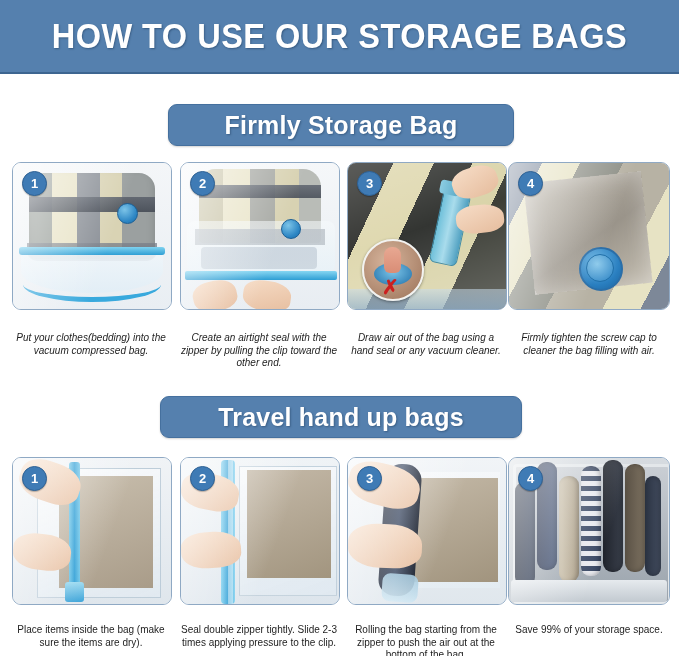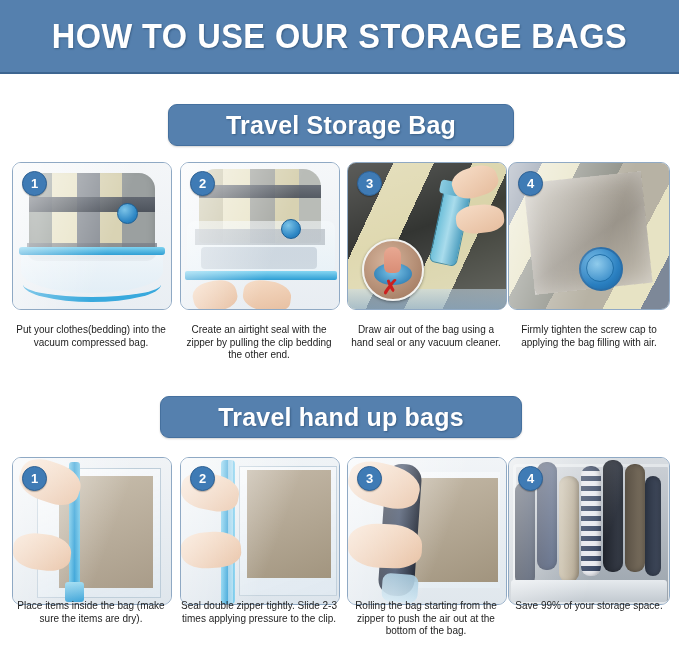--- a/index.html
+++ b/index.html
@@ -74,21 +74,21 @@
     line-height:12.5px;
     color:#1d1d1d;
     text-align:center;
   }
   
   .c1{left:12px;} .c2{left:180px;} .c3{left:347px;} .c4{left:508px;}
   .panel.c4{width:160px;}
   .caption.c4{width:162px;}
   
   .r1{top:162px;} .r2{top:457px;}
-  .cap-r1{top:324px;} .cap-r2{top:600px;}
+  .cap-r1{top:332px;font-style:italic;} .cap-r2{top:624px;}
   .shine{
     position:absolute;
     background:linear-gradient(110deg,rgba(255,255,255,0.65),rgba(255,255,255,0) 60%);
     pointer-events:none;
   }
   .valve{
     position:absolute;border-radius:50%;
     background:radial-gradient(circle at 35% 30%,#7cc4e8,#2d86c4 65%,#1d6ea8);
     border:1px solid #1a5f96;
   }
@@ -349,21 +349,21 @@
   }
 </style>
 </head>
 <body>
 
 <div class="header-banner">
   <div class="header-title">HOW TO USE OUR STORAGE BAGS</div>
 </div>
 
 <div class="section-title" id="title-vacuum">
-  <span>Travel Storage Bag</span>
+  <span>Firmly Storage Bag</span>
 </div>
 
 <div class="panel c1 r1">
   <div class="panel-art" id="art1">
     <div class="bagbody"></div>
     <div class="band"></div>
     <div class="band2"></div>
     <div class="bagclear"></div>
     <div class="zipper zip"></div>
     <div class="zipcurve"></div>
@@ -412,23 +412,23 @@
         <div class="wrinkle"></div>
       </div>
     <div class="valve cap"></div>
     <div class="capinner"></div>
     <div class="shine" style="left:0;top:0;width:160px;height:146px;"></div>
   </div>
   <div class="badge">4</div>
 </div>
 
 <div class="caption c1 cap-r1">Put your clothes(bedding) into the vacuum compressed bag.</div>
-<div class="caption c2 cap-r1">Create an airtight seal with the zipper by pulling the clip bedding the other end.</div>
+<div class="caption c2 cap-r1">Create an airtight seal with the zipper by pulling the clip toward the other end.</div>
 <div class="caption c3 cap-r1">Draw air out of the bag using a hand seal or any vacuum cleaner.</div>
-<div class="caption c4 cap-r1">Firmly tighten the screw cap to applying the bag filling with air.</div>
+<div class="caption c4 cap-r1">Firmly tighten the screw cap to cleaner the bag filling with air.</div>
 
 <div class="section-title" id="title-travel">
   <span>Travel hand up bags</span>
 </div>
 
 <div class="panel c1 r2">
   <div class="panel-art" id="art5">
     <div class="bag"></div>
     <div class="towel"></div>
     <div class="zipv"></div>

